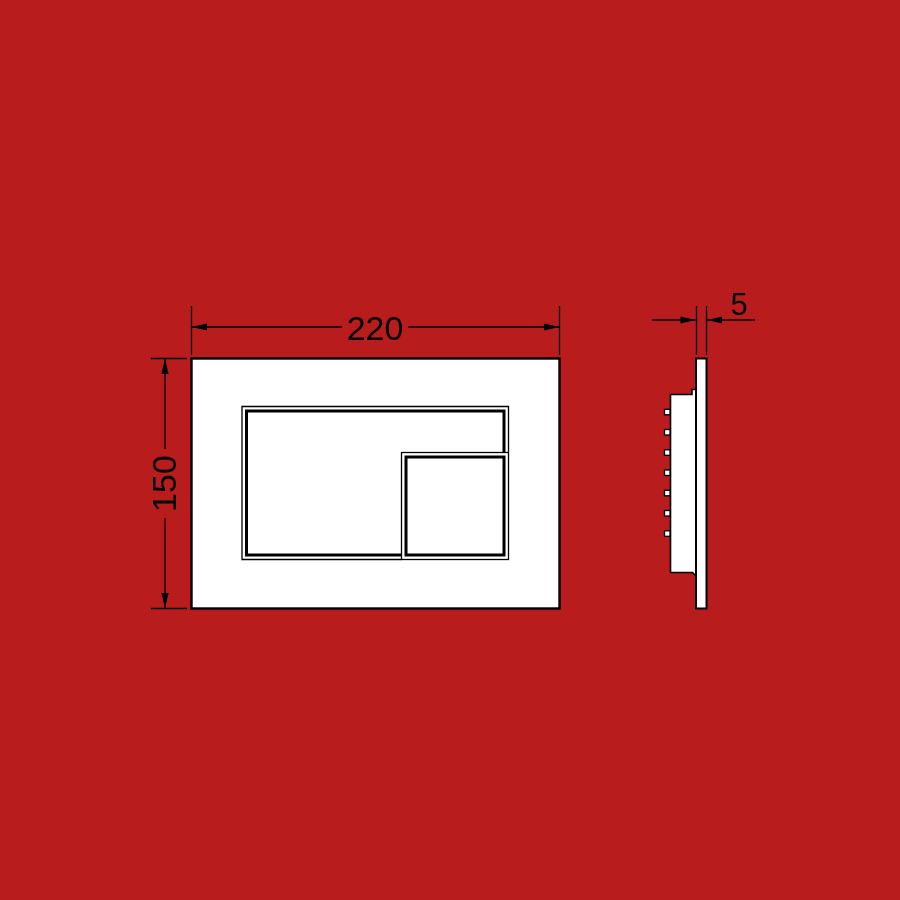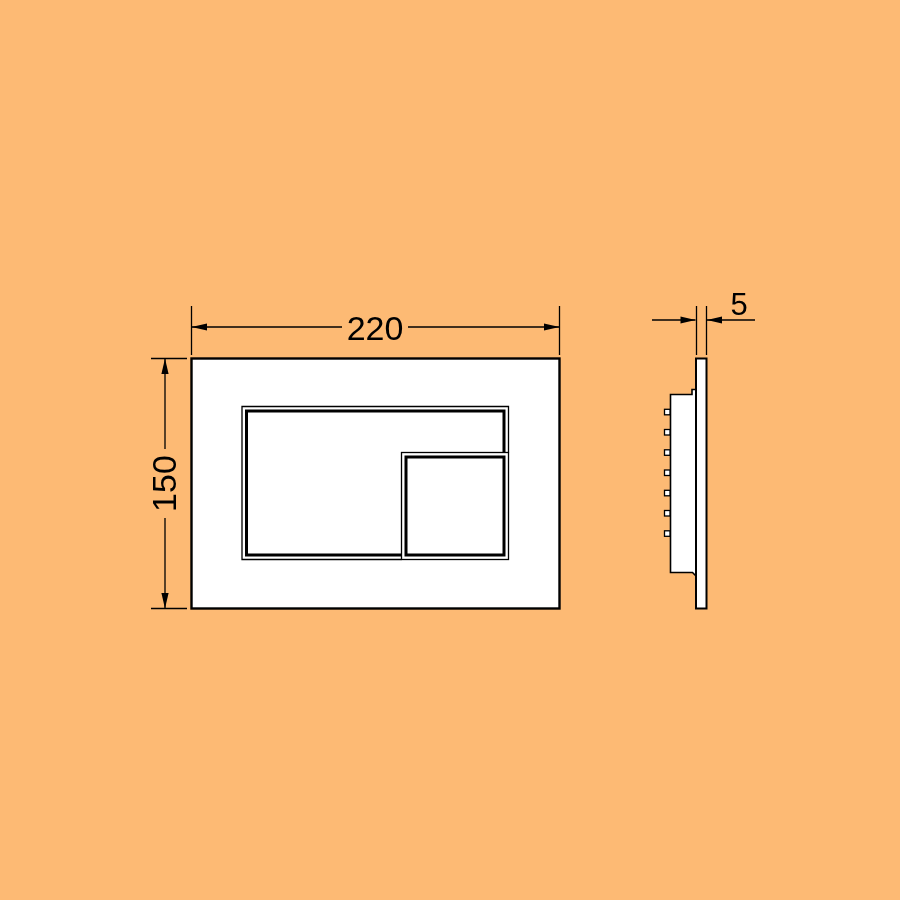--- a/index.html
+++ b/index.html
@@ -5,21 +5,21 @@
   html, body {
     margin: 0;
     padding: 0;
     background: #ffffff;
     font-family: "Liberation Sans", sans-serif;
   }
   .canvas {
     position: relative;
     width: 900px;
     height: 900px;
-    background: #fdba74;
+    background: #b91c1c;
     overflow: hidden;
   }
   svg { display: block; }
   .dim-text {
     font-family: "Liberation Sans", sans-serif;
     fill: #000000;
   }
 </style>
 </head>
 <body>

